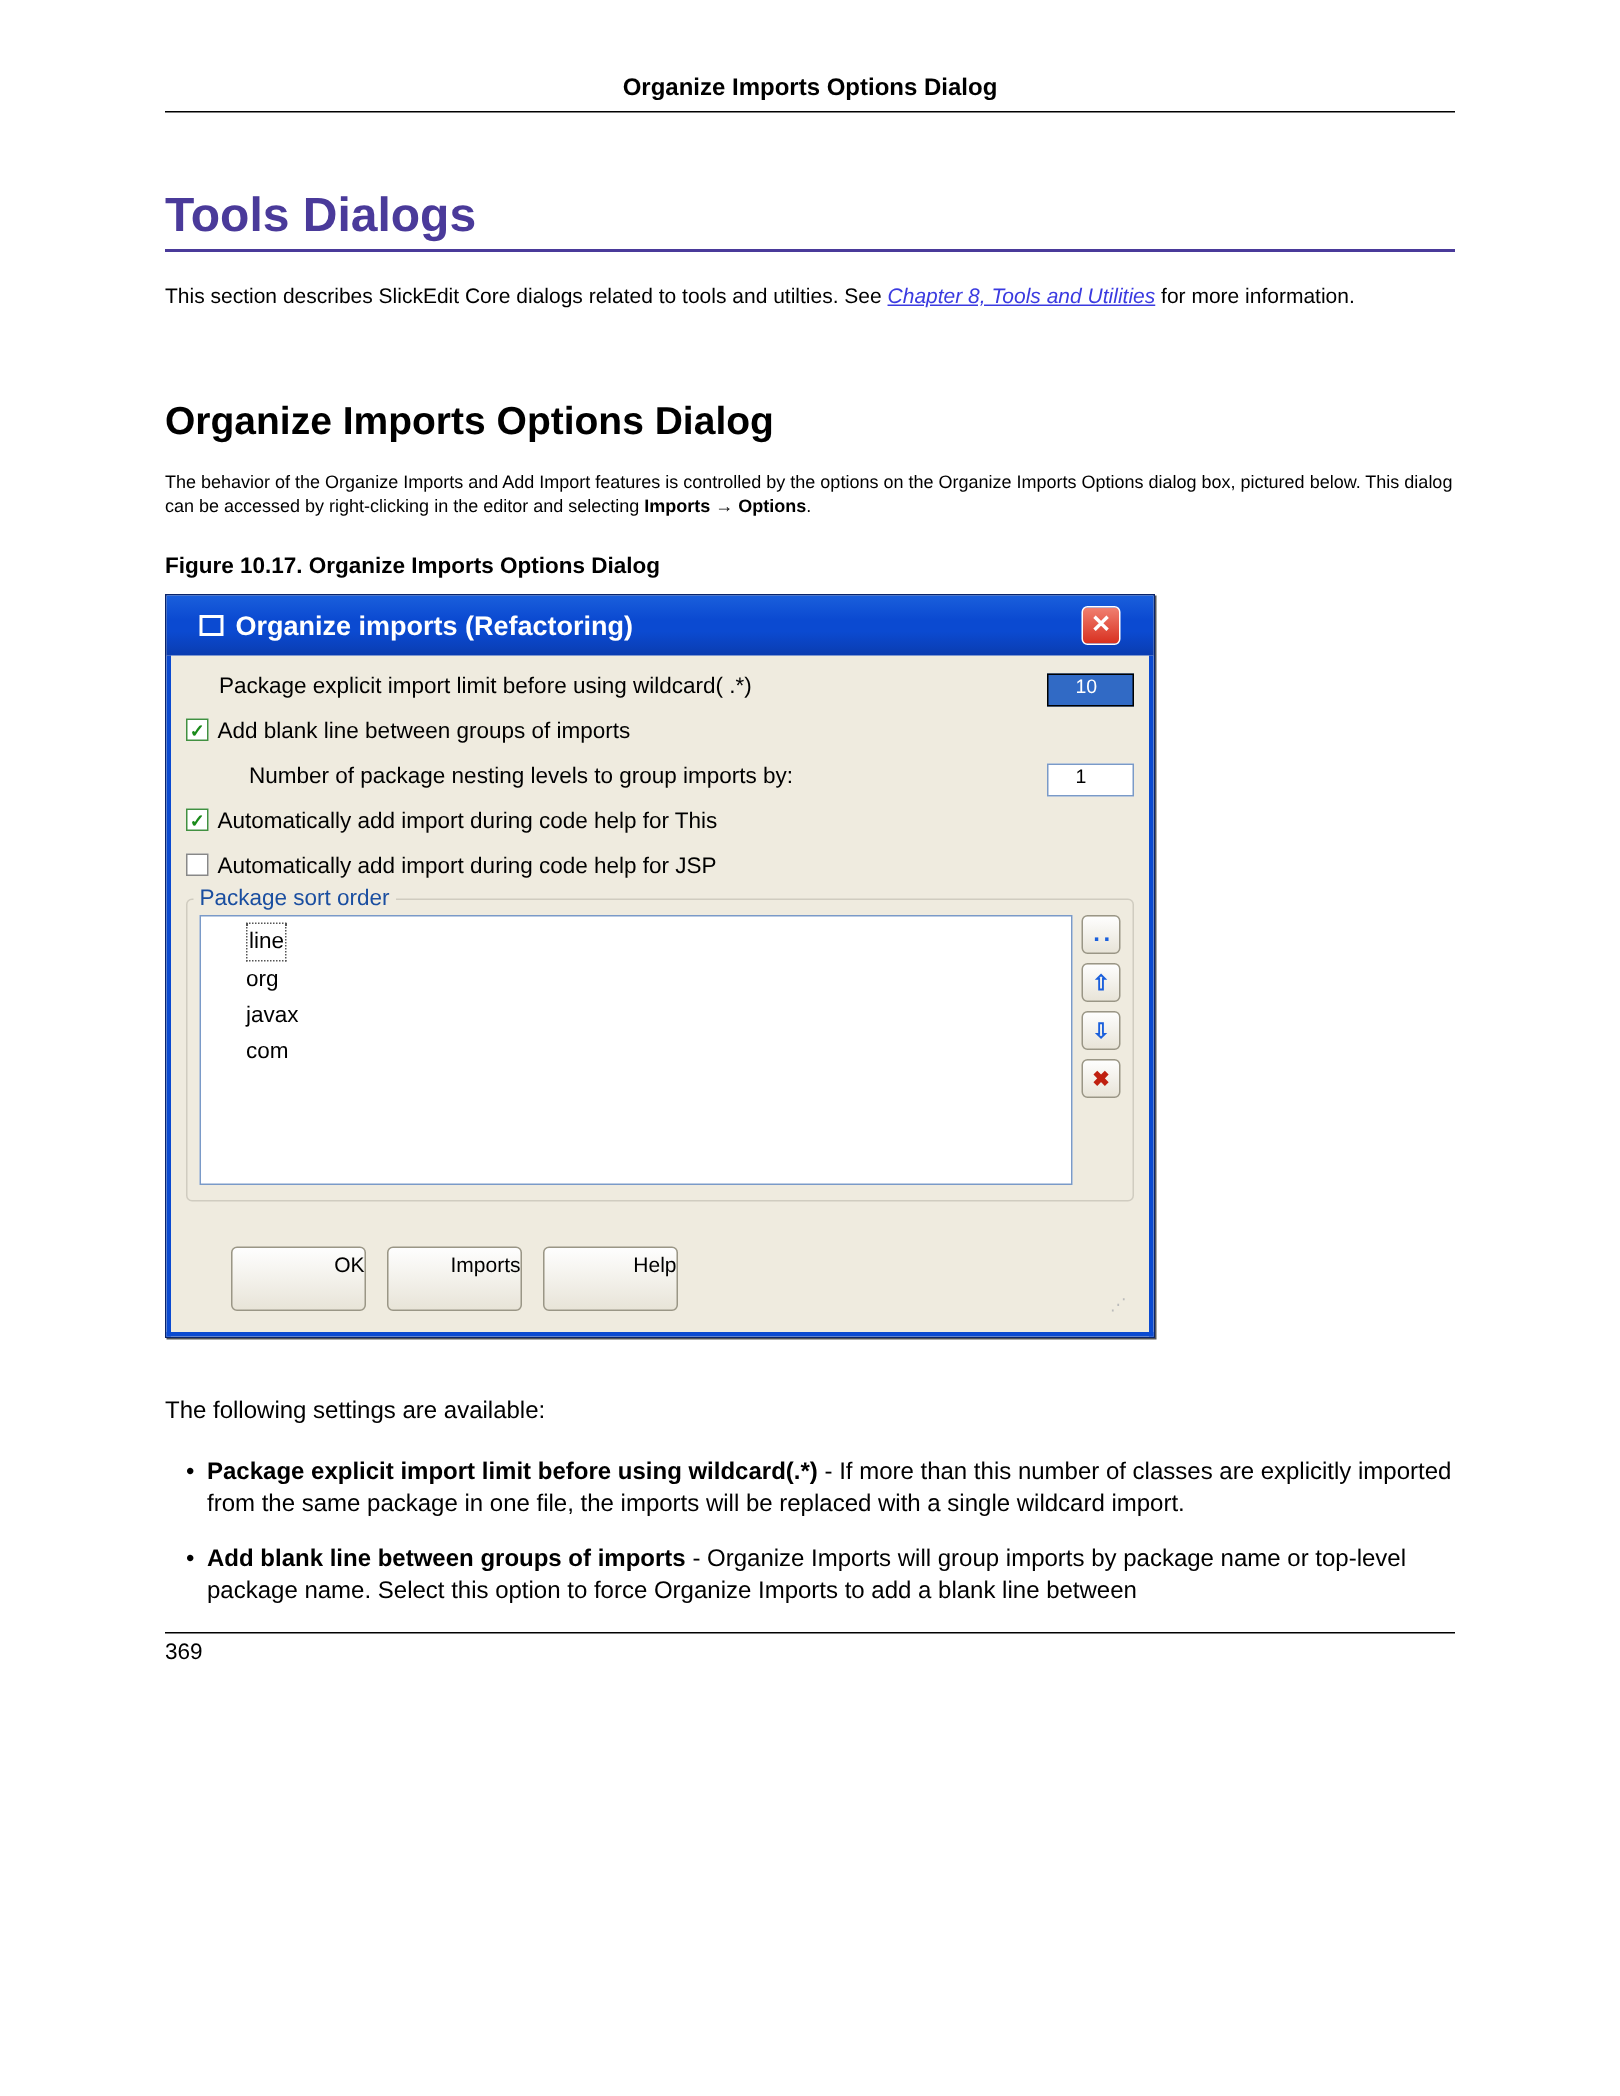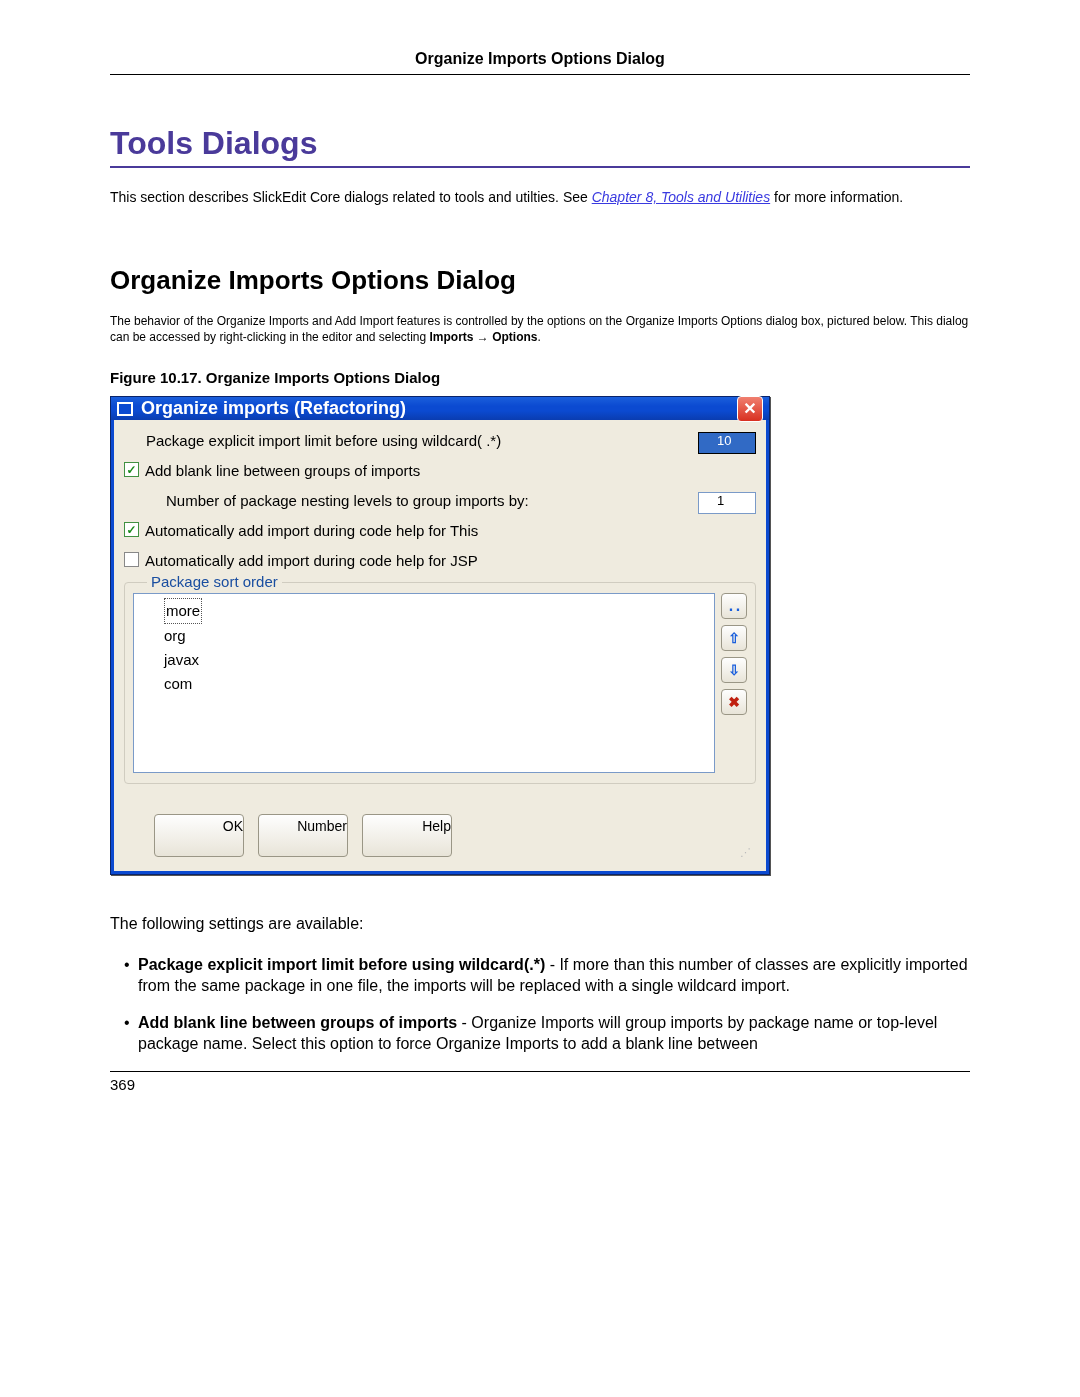--- a/index.html
+++ b/index.html
@@ -50,24 +50,24 @@
   .fig-caption { font-size: 15px; font-weight: bold; margin-bottom: 10px; }
   
   .dialog {
     width: 660px;
     border: 1px solid #0a246a;
     box-shadow: 1px 1px 0 #555;
     margin-bottom: 40px;
   }
   .titlebar {
     background: linear-gradient(to bottom, #1a5fdc 0%, #0b4ad1 40%, #0b4ad1 60%, #0a3cb0 100%);
-    height: 23px;
+    height: 40px;
     display: flex;
     align-items: center;
-    padding: 0 6px;
+    padding: 0 22px;
     position: relative;
   }
   .window-icon {
     width: 16px; height: 14px;
     border: 2px solid #fff;
     background: #0b4ad1;
     margin-right: 8px;
   }
   .titlebar-text {
     color: #fff;
@@ -119,21 +119,21 @@
   .cb.empty { border-color: #888; color: transparent; }
   .fieldset {
     border: 1px solid #d0ccc0;
     border-radius: 4px;
     padding: 10px 8px 10px 8px;
     margin-top: 6px;
     position: relative;
   }
   .legend {
     position: absolute;
-    top: -10px; left: 22px;
+    top: -10px; left: 4px;
     background: #efebdf;
     padding: 0 4px;
     color: #1a4ea0;
     font-size: 15px;
   }
   .sort-area { display: flex; gap: 6px; }
   .listbox {
     flex: 1;
     height: 180px;
     background: #fff;
@@ -236,21 +236,21 @@
 
       <div class="form-row">
         <span class="cb empty">✓</span>
         <span class="lbl">Automatically add import during code help for JSP</span>
       </div>
 
       <div class="fieldset">
         <div class="legend">Package sort order</div>
         <div class="sort-area">
           <div class="listbox">
-            <div><span class="sel">more</span></div>
+            <div><span class="sel">line</span></div>
             <div>org</div>
             <div>javax</div>
             <div>com</div>
           </div>
           <div class="side-btns">
             <div class="sq-btn">
                 <span class="dot2">. .</span>
               </div>
             <div class="sq-btn">
                 <span class="arrow-up">⇧</span>
@@ -260,21 +260,21 @@
               </div>
             <div class="sq-btn">
                 <span class="delete-x">✖</span>
               </div>
           </div>
         </div>
       </div>
 
       <div class="dialog-footer">
         <div class="dlg-btn">OK</div>
-        <div class="dlg-btn">Number</div>
+        <div class="dlg-btn">Imports</div>
         <div class="dlg-btn">Help</div>
         <div class="grip">⋰</div>
       </div>
 
     </div>
   </div>
 
   <p class="settings-intro">The following settings are available:</p>
 
   <ul class="settings">

